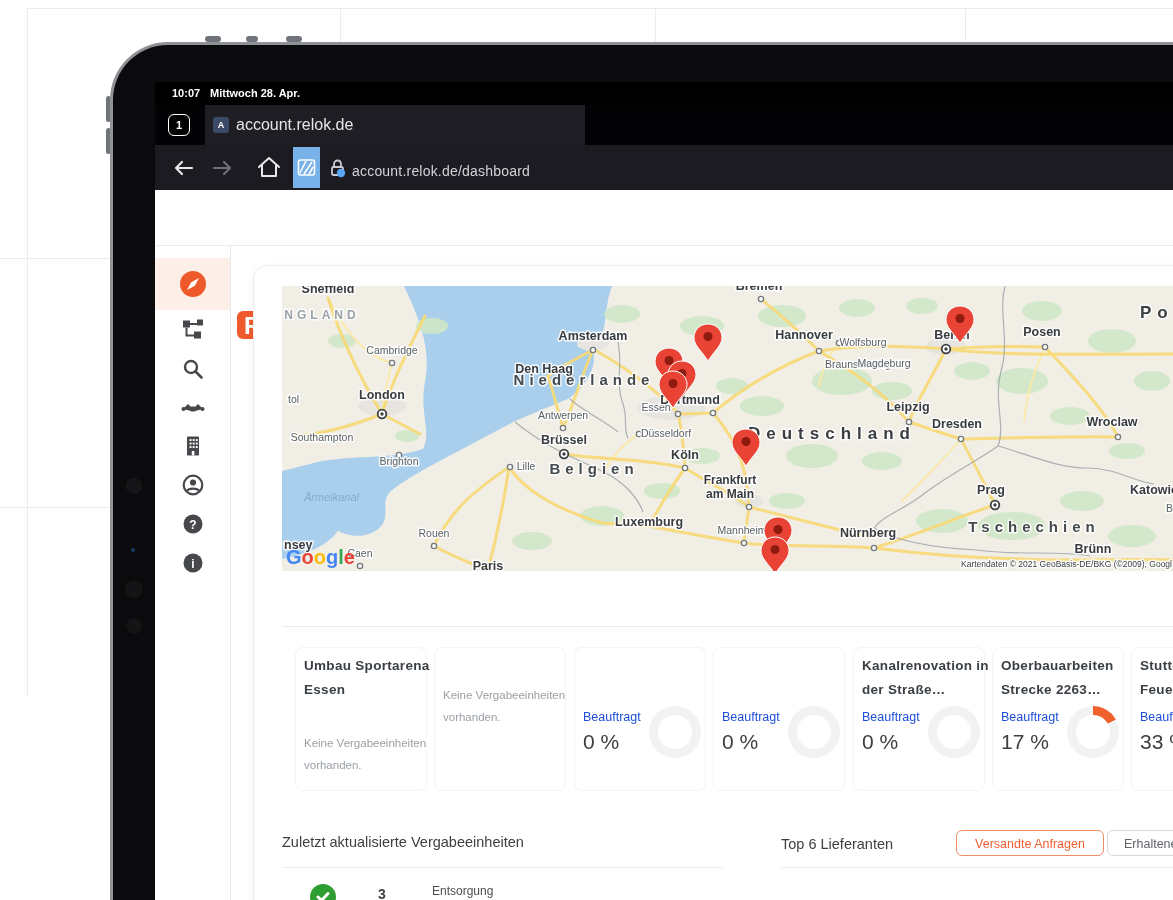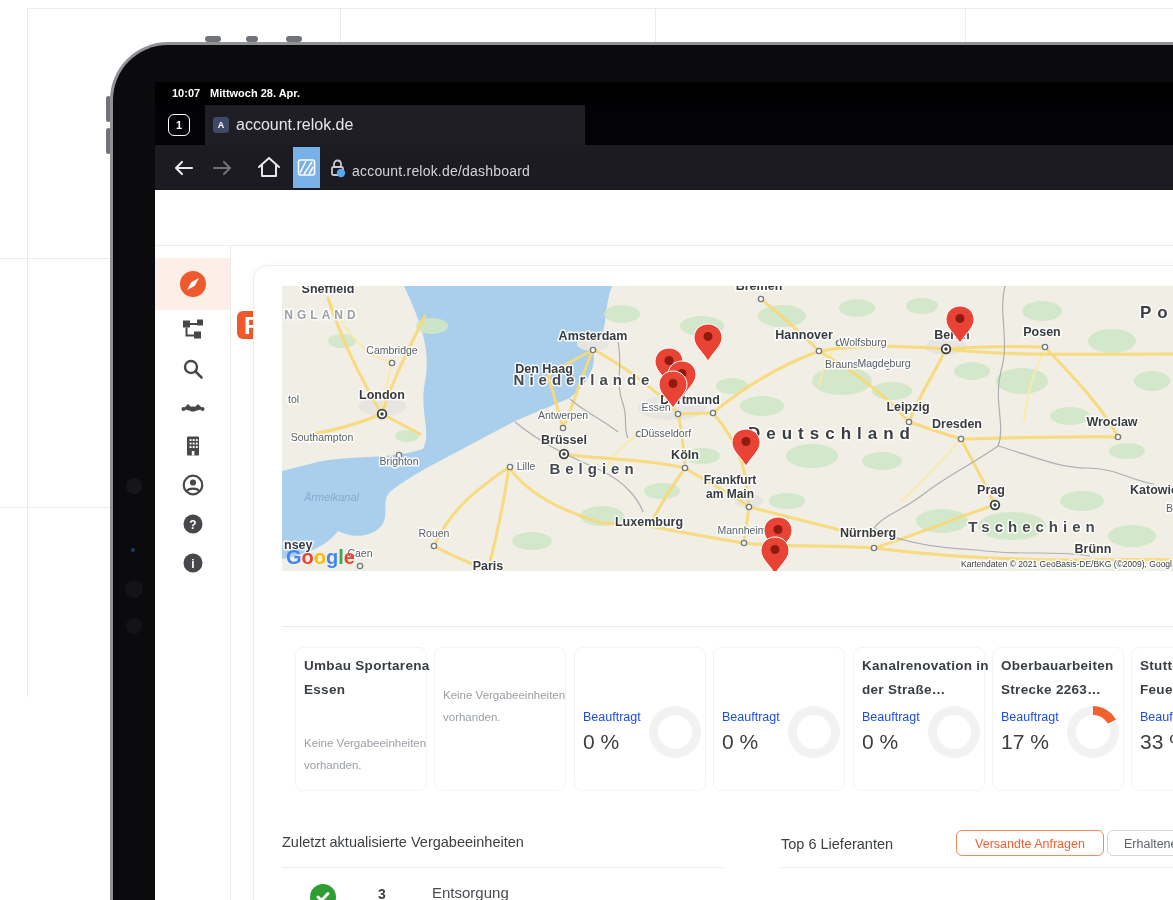--- a/index.html
+++ b/index.html
@@ -78,21 +78,21 @@
   .ppct{position:absolute;left:8px;top:82px;font-size:21px;color:#3c4043;}
   .donut{position:absolute;left:74px;top:58px;width:52px;height:52px;border-radius:50%;}
   .donut::after{content:"";position:absolute;inset:9px;background:#fff;border-radius:50%;}
   .h2{position:absolute;font-size:14.5px;color:#3d4043;}
   .chip{position:absolute;top:564px;height:26px;box-sizing:border-box;border-radius:6px;background:#fff;
         font-size:12.5px;line-height:27px;text-align:center;}
   .chip.sent{left:702px;width:148px;border:1px solid #f08a62;color:#ef6033;}
   .chip.recv{left:853px;width:170px;border:1px solid #d8d8d8;color:#5f6368;text-align:left;padding-left:16px;}
   .checkcircle{position:absolute;left:56px;top:618px;width:26px;height:26px;border-radius:50%;background:#2f9e32;}
   .vcount{position:absolute;left:124px;top:620px;font-size:14px;font-weight:bold;color:#3c4043;}
-  .vlabel{position:absolute;left:178px;top:618px;font-size:15px;color:#4a4e52;}
+  .vlabel{position:absolute;left:178px;top:618px;font-size:12px;color:#4a4e52;}
 </style>
 </head>
 <body>
 
 <div class="gline" style="left:27px;top:8px;width:1146px;height:1px;"></div>
 <div class="gline" style="left:27px;top:8px;width:1px;height:689px;"></div>
 <div class="gline" style="left:340px;top:8px;width:1px;height:34px;"></div>
 <div class="gline" style="left:655px;top:8px;width:1px;height:34px;"></div>
 <div class="gline" style="left:965px;top:8px;width:1px;height:34px;"></div>
 <div class="gline" style="left:0;top:258px;width:110px;height:1px;"></div>

